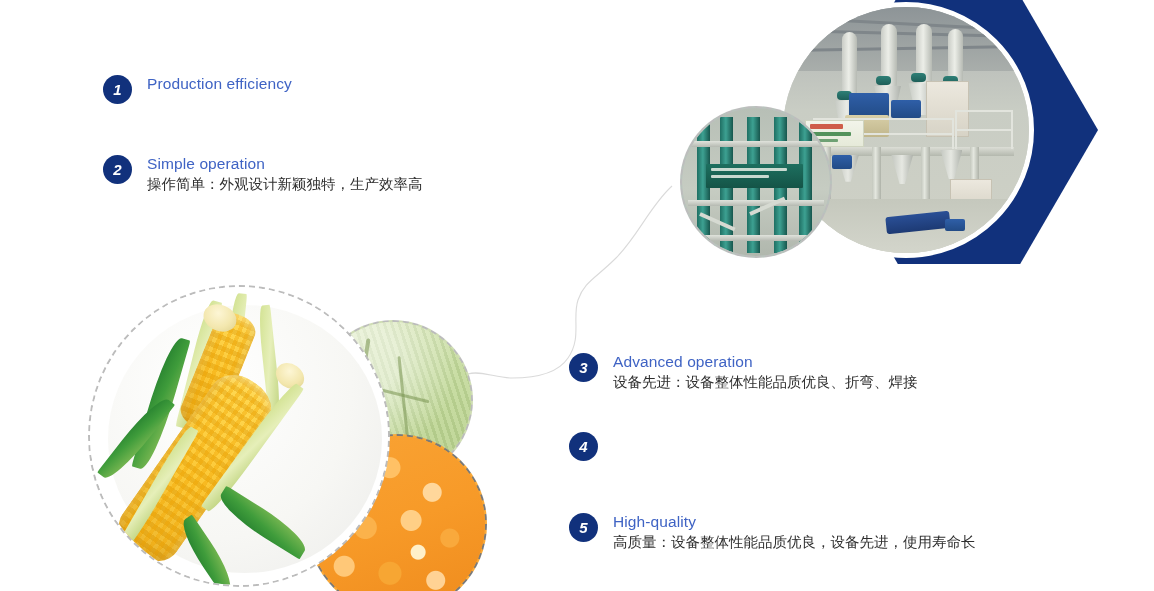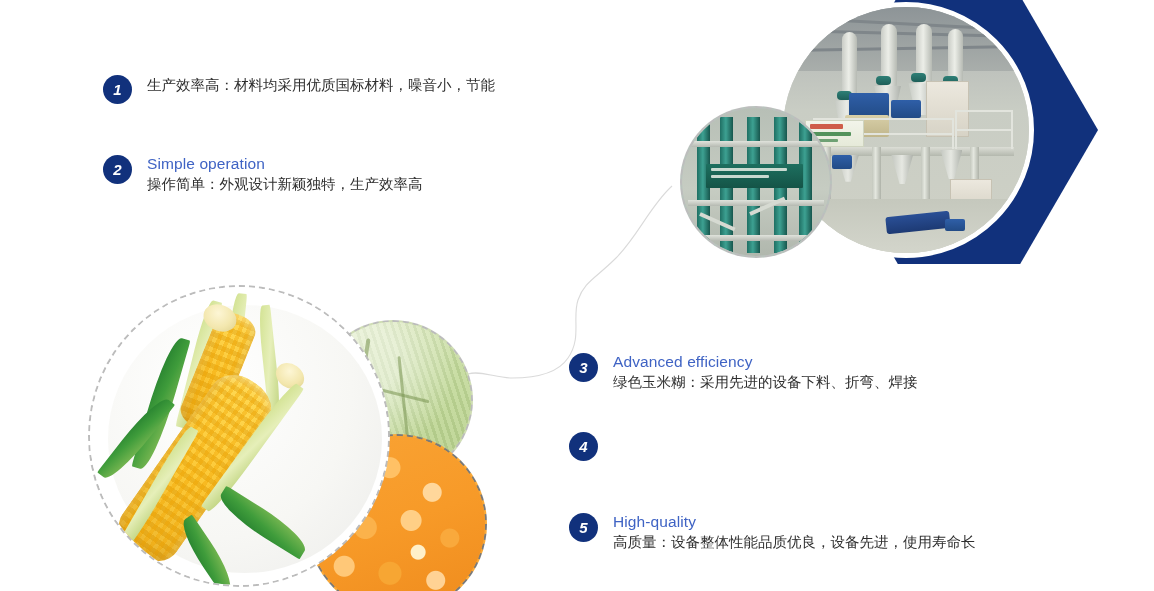--- a/index.html
+++ b/index.html
@@ -484,37 +484,37 @@
           <div class="leaf" style="left:36%; top:76%; width:20px; height:28%; transform:rotate(-34deg);"></div>
         </div>
       </div>
       <span class="sr-only">带叶的新鲜黄玉米棒</span>
     </div>
   </div>
 
   <div class="feature-item" id="feat-1">
     <div class="badge">1</div>
     <div class="feature-text">
-      <div class="feature-desc">生产效率高：材料均采用优质国标材料，噪音小，节能</div>
+      <div class="feature-title">Production efficiency</div>
     </div>
   </div>
 
   <div class="feature-item" id="feat-2">
     <div class="badge">2</div>
     <div class="feature-text">
       <div class="feature-title">Simple operation</div>
       <div class="feature-desc">操作简单：外观设计新颖独特，生产效率高</div>
     </div>
   </div>
 
   <div class="feature-item" id="feat-3">
     <div class="badge">3</div>
     <div class="feature-text">
-      <div class="feature-title">Advanced efficiency</div>
-      <div class="feature-desc">绿色玉米糊：采用先进的设备下料、折弯、焊接</div>
+      <div class="feature-title">Advanced operation</div>
+      <div class="feature-desc">设备先进：设备整体性能品质优良、折弯、焊接</div>
     </div>
   </div>
 
   <div class="feature-item" id="feat-4">
     <div class="badge">4</div>
     <div class="feature-text">
     </div>
   </div>
 
   <div class="feature-item" id="feat-5">

